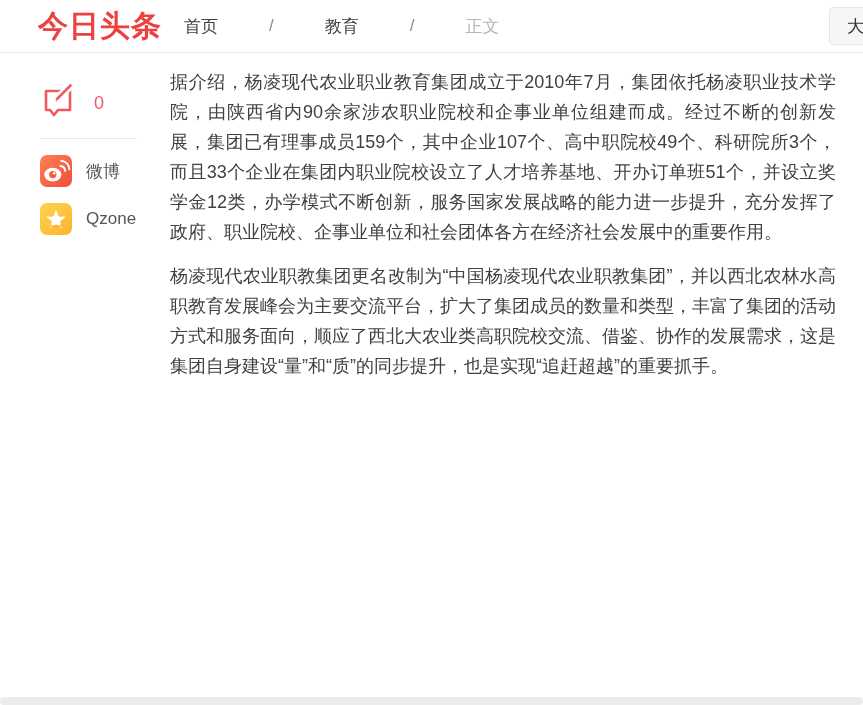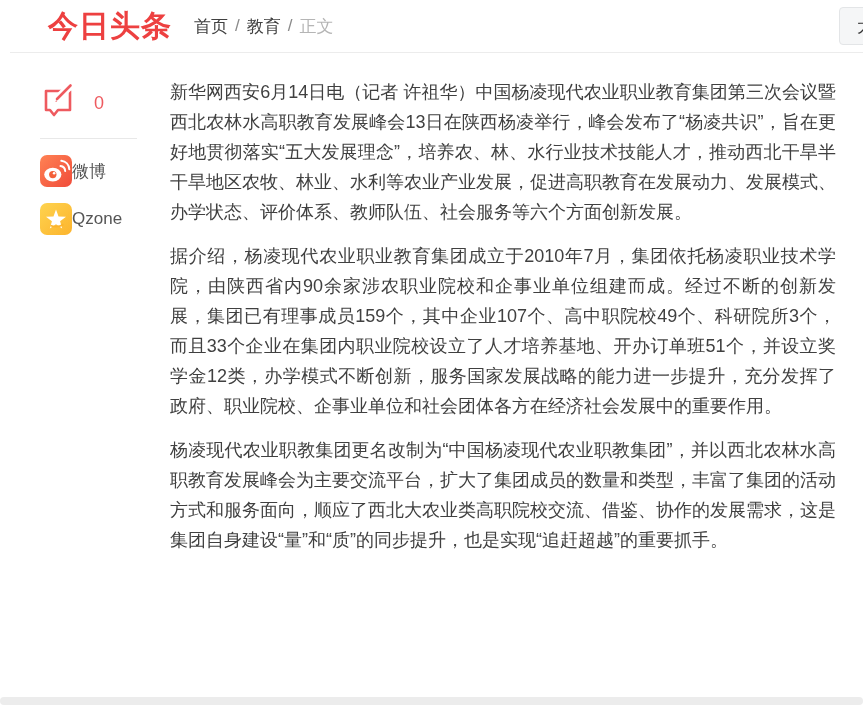--- a/index.html
+++ b/index.html
@@ -1,46 +1,46 @@
 <!DOCTYPE html>
 <html><head>
 <meta charset="utf-8">
 <style>
   * { margin:0; padding:0; box-sizing:border-box; }
   html,body { width:863px; height:705px; overflow:hidden; background:#fff;
     font-family:"Liberation Sans","DejaVu Sans",sans-serif; }
-  .page { position:relative; width:863px; height:705px; background:#fff; overflow:hidden;padding-left:10px; }
+  .page { position:relative; width:863px; height:705px; background:#fff; overflow:hidden; }
 
   
   .site-header { position:relative; height:53px; border-bottom:1px solid #ececec;
     display:flex; align-items:center; padding-left:38px; background:#fff; }
   .logo { font-size:30px; font-weight:900; color:#ed4040; letter-spacing:1px;
     text-decoration:none; cursor:pointer; font-family:"Liberation Sans","DejaVu Sans",sans-serif; }
-  .breadcrumb { margin-left:22px; font-size:17px; color:#404040; display:flex; align-items:center; }
+  .breadcrumb { margin-left:22px; font-size:17px; color:#404040; display:flex; align-items:center;gap:44px; }
   .breadcrumb a { color:#404040; text-decoration:none; cursor:pointer; }
   .breadcrumb .sep { color:#8a8a8a; margin:0 7px; }
   .breadcrumb .current { color:#b5b5b5; }
   .top-btn { position:absolute; left:829px; top:7px; height:38px; width:140px;
     background:#f5f6f7; border:1px solid #e3e5e7; border-radius:4px;
     font-size:17px; color:#333; padding:0 0 0 17px; text-align:left; cursor:pointer;
     font-family:"Liberation Sans","DejaVu Sans",sans-serif; }
 
   
   .share { position:absolute; left:40px; top:82px; width:105px; }
   .comment-row { display:flex; align-items:center; cursor:pointer; }
   .cicon { width:40px; height:42px; display:inline-flex; }
   .ccount { margin-left:14px; font-size:18px; color:#ee5a5f; }
   .sidebar-divider { height:1px; background:#e8e8e8; width:97px; margin-top:14px; }
   .share-item { display:flex; align-items:center; margin-top:16px; cursor:pointer; }
   .sicon { width:32px; height:32px; border-radius:7px; display:inline-flex;
     align-items:center; justify-content:center; flex:0 0 32px; }
   .sicon.weibo  { background:linear-gradient(135deg,#ff8254,#f04c3a); }
   .sicon.qzone  { background:linear-gradient(135deg,#fed34f,#fcb42d); }
   .sicon.wechat { background:linear-gradient(135deg,#70d95c,#47bc3c); }
-  .slabel { font-size:17px; color:#555; }
+  .slabel { margin-left:14px; font-size:17px; color:#555; }
 
   
   .article { position:absolute; left:170px; top:53px; width:666px; }
   .article h1 { margin-top:29px; font-size:31px; line-height:45px; color:#222;
     font-weight:700; }
   .byline { margin-top:15px; font-size:15px; color:#9b9b9b; }
   .byline .time { margin-left:8px; }
   .article p { margin-top:14px; font-size:18px; line-height:30px; color:#404040;
     text-align:justify; }
   .article p.first { margin-top:24px; }
@@ -100,21 +100,20 @@
           <polygon fill="#ffffff" points="16,6.5 18.53,13.52 25.99,13.76 20.09,18.33 22.17,25.49 16,21.3 9.83,25.49 11.91,18.33 6.01,13.76 13.47,13.52"></polygon>
           <path d="M10.5 22.5 C14 24 19 24 23.5 21.5" fill="none" stroke="#fcb42d" stroke-width="1.6"></path>
         </svg>
       </span>
       <span class="slabel">Qzone</span>
     </div>
 
   </aside>
 
   <main class="article">
-    <p class="first">新华网西安6月14日电（记者 许祖华）中国杨凌现代农业职业教育集团第三次会议暨西北农林水高职教育发展峰会13日在陕西杨凌举行，峰会发布了“杨凌共识”，旨在更好地贯彻落实“五大发展理念”，培养农、林、水行业技术技能人才，推动西北干旱半干旱地区农牧、林业、水利等农业产业发展，促进高职教育在发展动力、发展模式、办学状态、评价体系、教师队伍、社会服务等六个方面创新发展。</p>
     <p>据介绍，杨凌现代农业职业教育集团成立于2010年7月，集团依托杨凌职业技术学院，由陕西省内90余家涉农职业院校和企事业单位组建而成。经过不断的创新发展，集团已有理事成员159个，其中企业107个、高中职院校49个、科研院所3个，而且33个企业在集团内职业院校设立了人才培养基地、开办订单班51个，并设立奖学金12类，办学模式不断创新，服务国家发展战略的能力进一步提升，充分发挥了政府、职业院校、企事业单位和社会团体各方在经济社会发展中的重要作用。</p>
     <p>杨凌现代农业职教集团更名改制为“中国杨凌现代农业职教集团”，并以西北农林水高职教育发展峰会为主要交流平台，扩大了集团成员的数量和类型，丰富了集团的活动方式和服务面向，顺应了西北大农业类高职院校交流、借鉴、协作的发展需求，这是集团自身建设“量”和“质”的同步提升，也是实现“追赶超越”的重要抓手。</p>
 
   </main>
 
   <div class="hscrollbar"></div>
 
 </div>
 
 </body></html>

